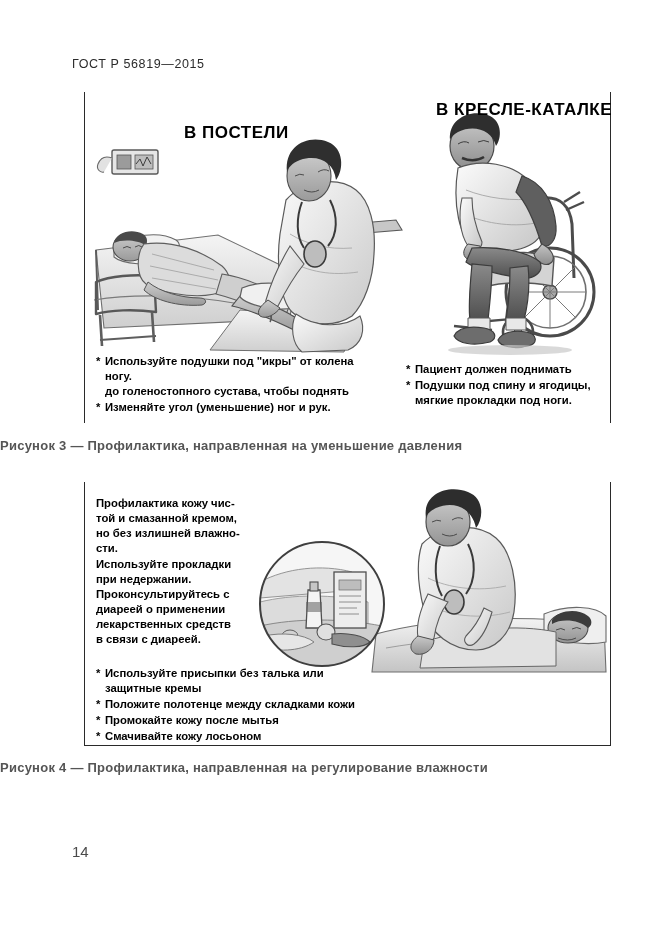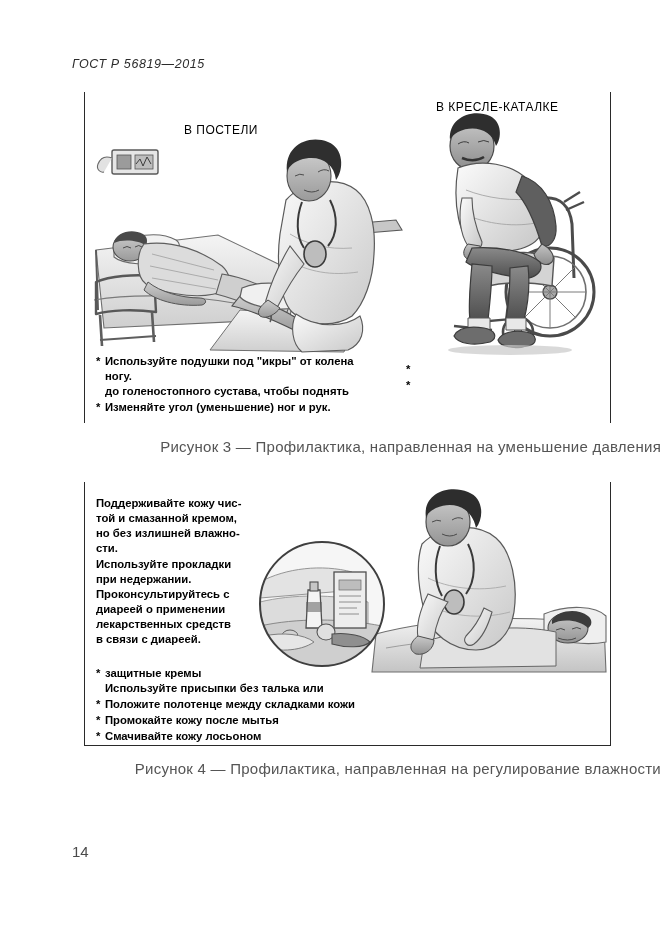--- a/index.html
+++ b/index.html
@@ -18,21 +18,20 @@
 
   
   .doc-header {
     position: absolute;
     left: 72px;
     top: 57px;
     font-size: 12.5px;
     letter-spacing: 0.6px;
     color: #2b2b2b;
     white-space: nowrap;
-    font-style: italic;
   }
 
   
   .page-number {
     position: absolute;
     left: 72px;
     top: 843px;
     font-size: 15px;
     color: #4a4a4a;
   }
@@ -50,34 +49,35 @@
     border-right: 1.6px solid #2a2a2a;
     box-sizing: border-box;
   }
   #figure-4 .panel-frame {
     border-bottom: 1.6px solid #2a2a2a;
   }
 
   .figure-caption {
     position: absolute;
     width: 100%;
-    text-align: right;
-    font-size: 15px;
+    text-align: left;
+    font-size: 13px;
     color: #555;
     letter-spacing: 0.25px;
     white-space: nowrap;
+    font-weight: bold;
   }
   #caption-3 { left: 0; top: 438px; }
   #caption-4 { left: 0; top: 760px; }
 
   
   .scene-heading {
     position: absolute;
-    font-size: 12px;
-    font-weight: normal;
+    font-size: 17px;
+    font-weight: bold;
     letter-spacing: 0.5px;
     color: #000;
     white-space: nowrap;
     z-index: 6;
   }
 
   
   .bullet-list {
     position: absolute;
     z-index: 7;
@@ -299,37 +299,40 @@
       </g>
 
       <ellipse cx="96" cy="244" rx="62" ry="5" fill="#c9c9c9" opacity=".7"></ellipse>
     </svg>
   </div>
 
   <div class="bullet-list" style="left:322px; top:270px; width:200px;">
     <div class="bullet-row">
       <span class="bullet-mark">*</span>
       <span class="bullet-text">
-      </span>
-    </div>
-    <div class="bullet-row">
-      <span class="bullet-mark">*</span>
-      <span class="bullet-text">
+        <span class="ln">Пациент должен поднимать</span>
+      </span>
+    </div>
+    <div class="bullet-row">
+      <span class="bullet-mark">*</span>
+      <span class="bullet-text">
+        <span class="ln">Подушки под спину и ягодицы,</span>
+        <span class="ln">мягкие прокладки под ноги.</span>
       </span>
     </div>
   </div>
 </div>
 
 <div class="figure-caption" id="caption-3">Рисунок 3 — Профилактика, направленная на уменьшение давления</div>
 
 <div class="figure-block" id="figure-4">
   <div class="panel-frame"></div>
 
   <div class="para-block" style="left:12px; top:14px;">
-    <span class="ln">Поддерживайте кожу чис-</span>
+    <span class="ln">Профилактика кожу чис-</span>
     <span class="ln">той и смазанной кремом,</span>
     <span class="ln">но без излишней влажно-</span>
     <span class="ln">сти.</span>
     <span class="ln">Используйте прокладки</span>
     <span class="ln">при недержании.</span>
     <span class="ln">Проконсультируйтесь с</span>
     <span class="ln">диареей о применении</span>
     <span class="ln">лекарственных средств</span>
     <span class="ln">в связи с диареей.</span>
   </div>
@@ -413,22 +416,22 @@
         </g>
         <circle cx="66" cy="118" r="62" fill="none" stroke="#3f3f3f" stroke-width="2"></circle>
       </g>
     </svg>
   </div>
 
   <div class="bullet-list" style="left:12px; top:184px; width:330px;">
     <div class="bullet-row">
       <span class="bullet-mark">*</span>
       <span class="bullet-text">
+        <span class="ln">Используйте присыпки без талька или</span>
         <span class="ln">защитные кремы</span>
-        <span class="ln">Используйте присыпки без талька или</span>
       </span>
     </div>
     <div class="bullet-row">
       <span class="bullet-mark">*</span>
       <span class="bullet-text">
         <span class="ln">Положите полотенце между складками кожи</span>
       </span>
     </div>
     <div class="bullet-row">
       <span class="bullet-mark">*</span>

